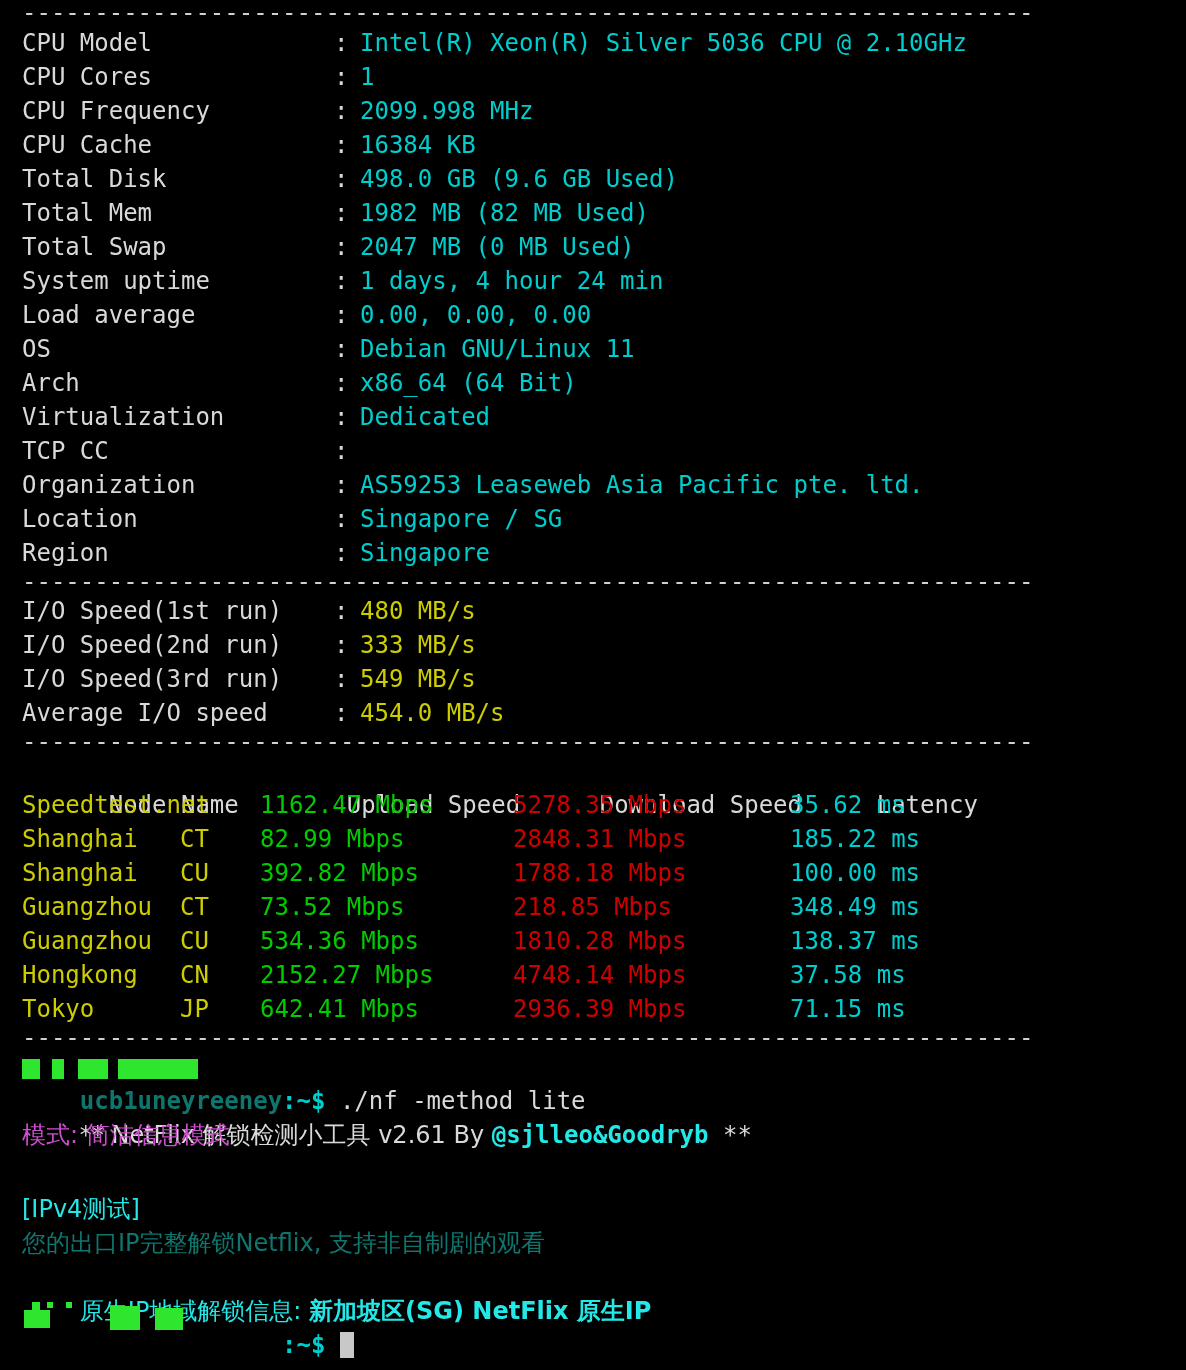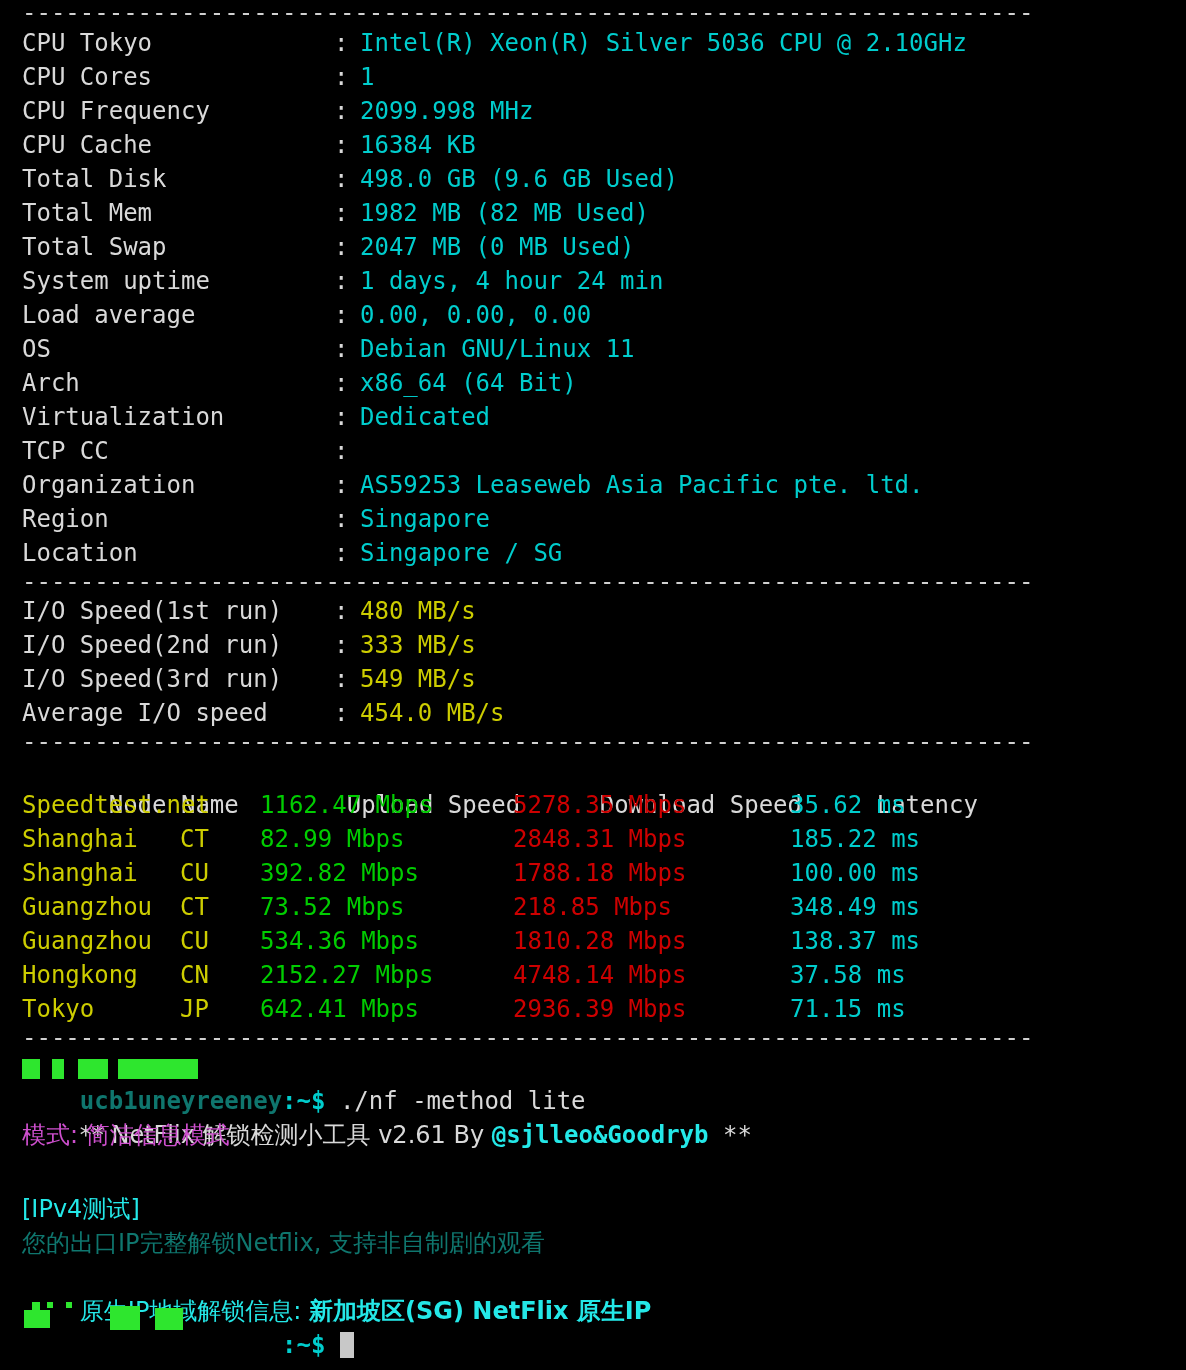--- a/index.html
+++ b/index.html
@@ -90,36 +90,36 @@
   .cjk { font-family: "DejaVu Sans", sans-serif; }
 </style>
 </head>
 <body>
 
 <div id="terminal">
 
   <div class="sep sep-top">----------------------------------------------------------------------</div>
 
   <div id="sysinfo-block">
-      <div class="line"><span class="kv-key">CPU Tokyo</span><span class="kv-colon">:</span><span class="c-cyan">Intel(R) Xeon(R) Silver 5036 CPU @ 2.10GHz</span></div>
+      <div class="line"><span class="kv-key">CPU Model</span><span class="kv-colon">:</span><span class="c-cyan">Intel(R) Xeon(R) Silver 5036 CPU @ 2.10GHz</span></div>
       <div class="line"><span class="kv-key">CPU Cores</span><span class="kv-colon">:</span><span class="c-cyan">1</span></div>
       <div class="line"><span class="kv-key">CPU Frequency</span><span class="kv-colon">:</span><span class="c-cyan">2099.998 MHz</span></div>
       <div class="line"><span class="kv-key">CPU Cache</span><span class="kv-colon">:</span><span class="c-cyan">16384 KB</span></div>
       <div class="line"><span class="kv-key">Total Disk</span><span class="kv-colon">:</span><span class="c-cyan">498.0 GB (9.6 GB Used)</span></div>
       <div class="line"><span class="kv-key">Total Mem</span><span class="kv-colon">:</span><span class="c-cyan">1982 MB (82 MB Used)</span></div>
       <div class="line"><span class="kv-key">Total Swap</span><span class="kv-colon">:</span><span class="c-cyan">2047 MB (0 MB Used)</span></div>
       <div class="line"><span class="kv-key">System uptime</span><span class="kv-colon">:</span><span class="c-cyan">1 days, 4 hour 24 min</span></div>
       <div class="line"><span class="kv-key">Load average</span><span class="kv-colon">:</span><span class="c-cyan">0.00, 0.00, 0.00</span></div>
       <div class="line"><span class="kv-key">OS</span><span class="kv-colon">:</span><span class="c-cyan">Debian GNU/Linux 11</span></div>
       <div class="line"><span class="kv-key">Arch</span><span class="kv-colon">:</span><span class="c-cyan">x86_64 (64 Bit)</span></div>
       <div class="line"><span class="kv-key">Virtualization</span><span class="kv-colon">:</span><span class="c-cyan">Dedicated</span></div>
       <div class="line"><span class="kv-key">TCP CC</span><span class="kv-colon">:</span><span class="c-cyan"></span></div>
       <div class="line"><span class="kv-key">Organization</span><span class="kv-colon">:</span><span class="c-cyan">AS59253 Leaseweb Asia Pacific pte. ltd.</span></div>
+      <div class="line"><span class="kv-key">Location</span><span class="kv-colon">:</span><span class="c-cyan">Singapore / SG</span></div>
       <div class="line"><span class="kv-key">Region</span><span class="kv-colon">:</span><span class="c-cyan">Singapore</span></div>
-      <div class="line"><span class="kv-key">Location</span><span class="kv-colon">:</span><span class="c-cyan">Singapore / SG</span></div>
     </div>
 
   <div class="sep">----------------------------------------------------------------------</div>
 
   <div id="io-block">
       <div class="line"><span class="kv-key">I/O Speed(1st run)</span><span class="kv-colon">:</span><span class="c-yellow">480 MB/s</span></div>
       <div class="line"><span class="kv-key">I/O Speed(2nd run)</span><span class="kv-colon">:</span><span class="c-yellow">333 MB/s</span></div>
       <div class="line"><span class="kv-key">I/O Speed(3rd run)</span><span class="kv-colon">:</span><span class="c-yellow">549 MB/s</span></div>
       <div class="line"><span class="kv-key">Average I/O speed</span><span class="kv-colon">:</span><span class="c-yellow">454.0 MB/s</span></div>
     </div>

